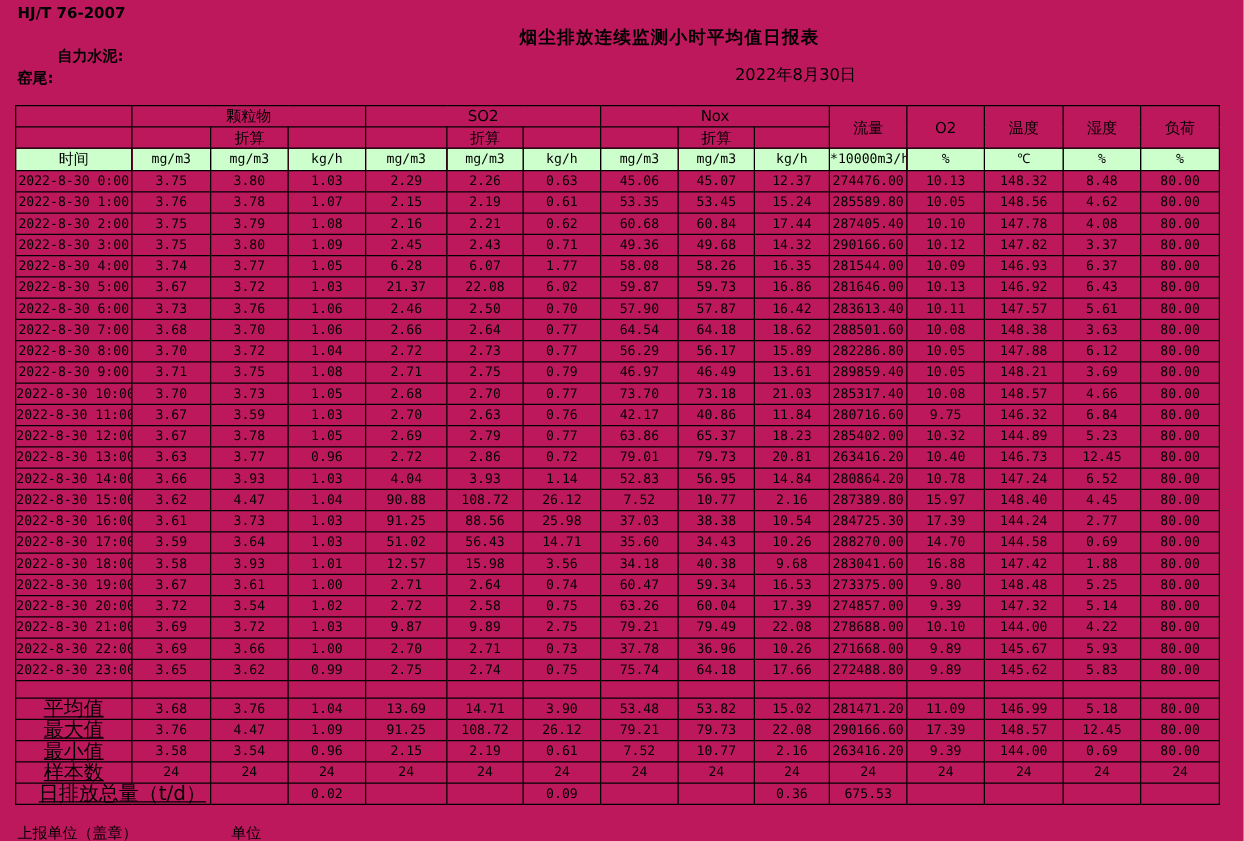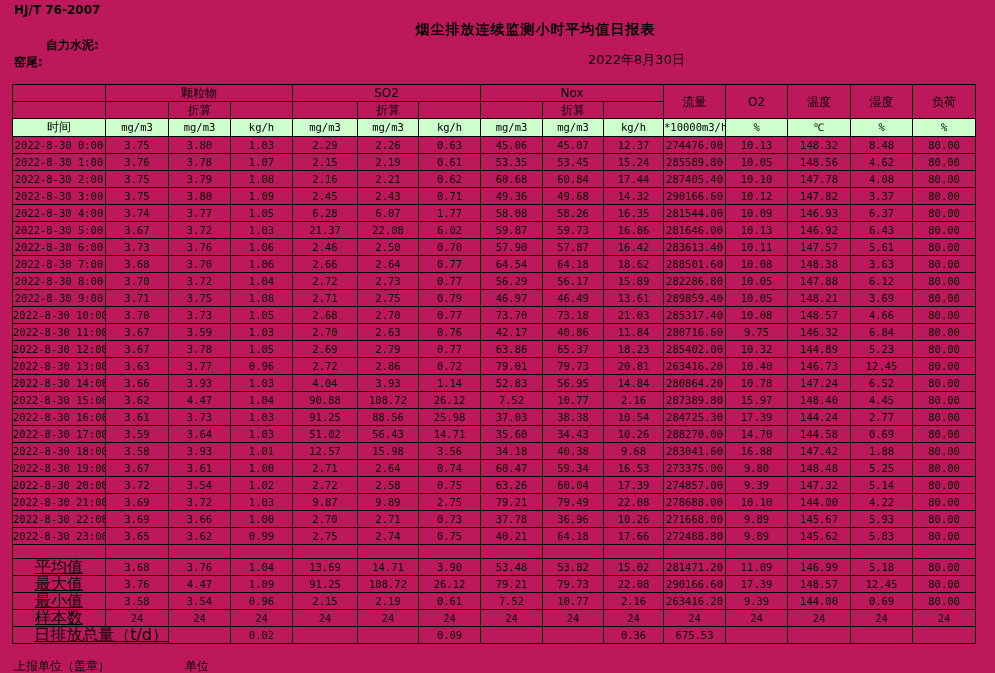--- a/index.html
+++ b/index.html
@@ -15,21 +15,21 @@
          border-collapse:collapse;table-layout:fixed;}
   .report th,.report td{border:1px solid #000;padding:0;margin:0;text-align:center;
          overflow:hidden;white-space:nowrap;font-weight:normal;}
   .report thead th{font-size:12px;height:16px;line-height:16px;}
   tr.green th{background:#ccffcc;height:17px;line-height:17px;}
   #units-row th{font-family:"DejaVu Sans Mono",monospace;font-size:10.5px;margin-left:48px;}
   #units-row th.time-head{font-family:"DejaVu Sans",sans-serif;font-size:12px;}
   .report td{font-family:"DejaVu Sans Mono",monospace;font-size:10.5px;
          height:16px;line-height:16px;}
   .report td.label-cell{font-family:"DejaVu Sans",sans-serif;font-size:16px;text-decoration:underline;}
-  .report td.total-label{text-align:right;padding-left:2px;}
+  .report td.total-label{text-align:left;padding-left:18px;}
   tr.spacer td{height:13px;line-height:13px;}
   .footer1{position:absolute;left:14px;top:641px;font-size:12px;margin-top:36px;}
   .footer2{position:absolute;left:14px;top:658px;font-size:12px;}
   .footer2b{position:absolute;left:185px;top:658px;font-size:12px;}
 </style>
 </head>
 <body>
 
 <div class="page">
   <div class="std">HJ/T  76-2007</div>
@@ -491,21 +491,21 @@
           <td>80.00</td>
         </tr>
         <tr>
           <td>2022-8-30 23:00</td>
           <td>3.65</td>
           <td>3.62</td>
           <td>0.99</td>
           <td>2.75</td>
           <td>2.74</td>
           <td>0.75</td>
-          <td>40.21</td>
+          <td>75.74</td>
           <td>64.18</td>
           <td>17.66</td>
           <td>272488.80</td>
           <td>9.89</td>
           <td>145.62</td>
           <td>5.83</td>
           <td>80.00</td>
         </tr>
         <tr class="spacer">
           <td></td>

